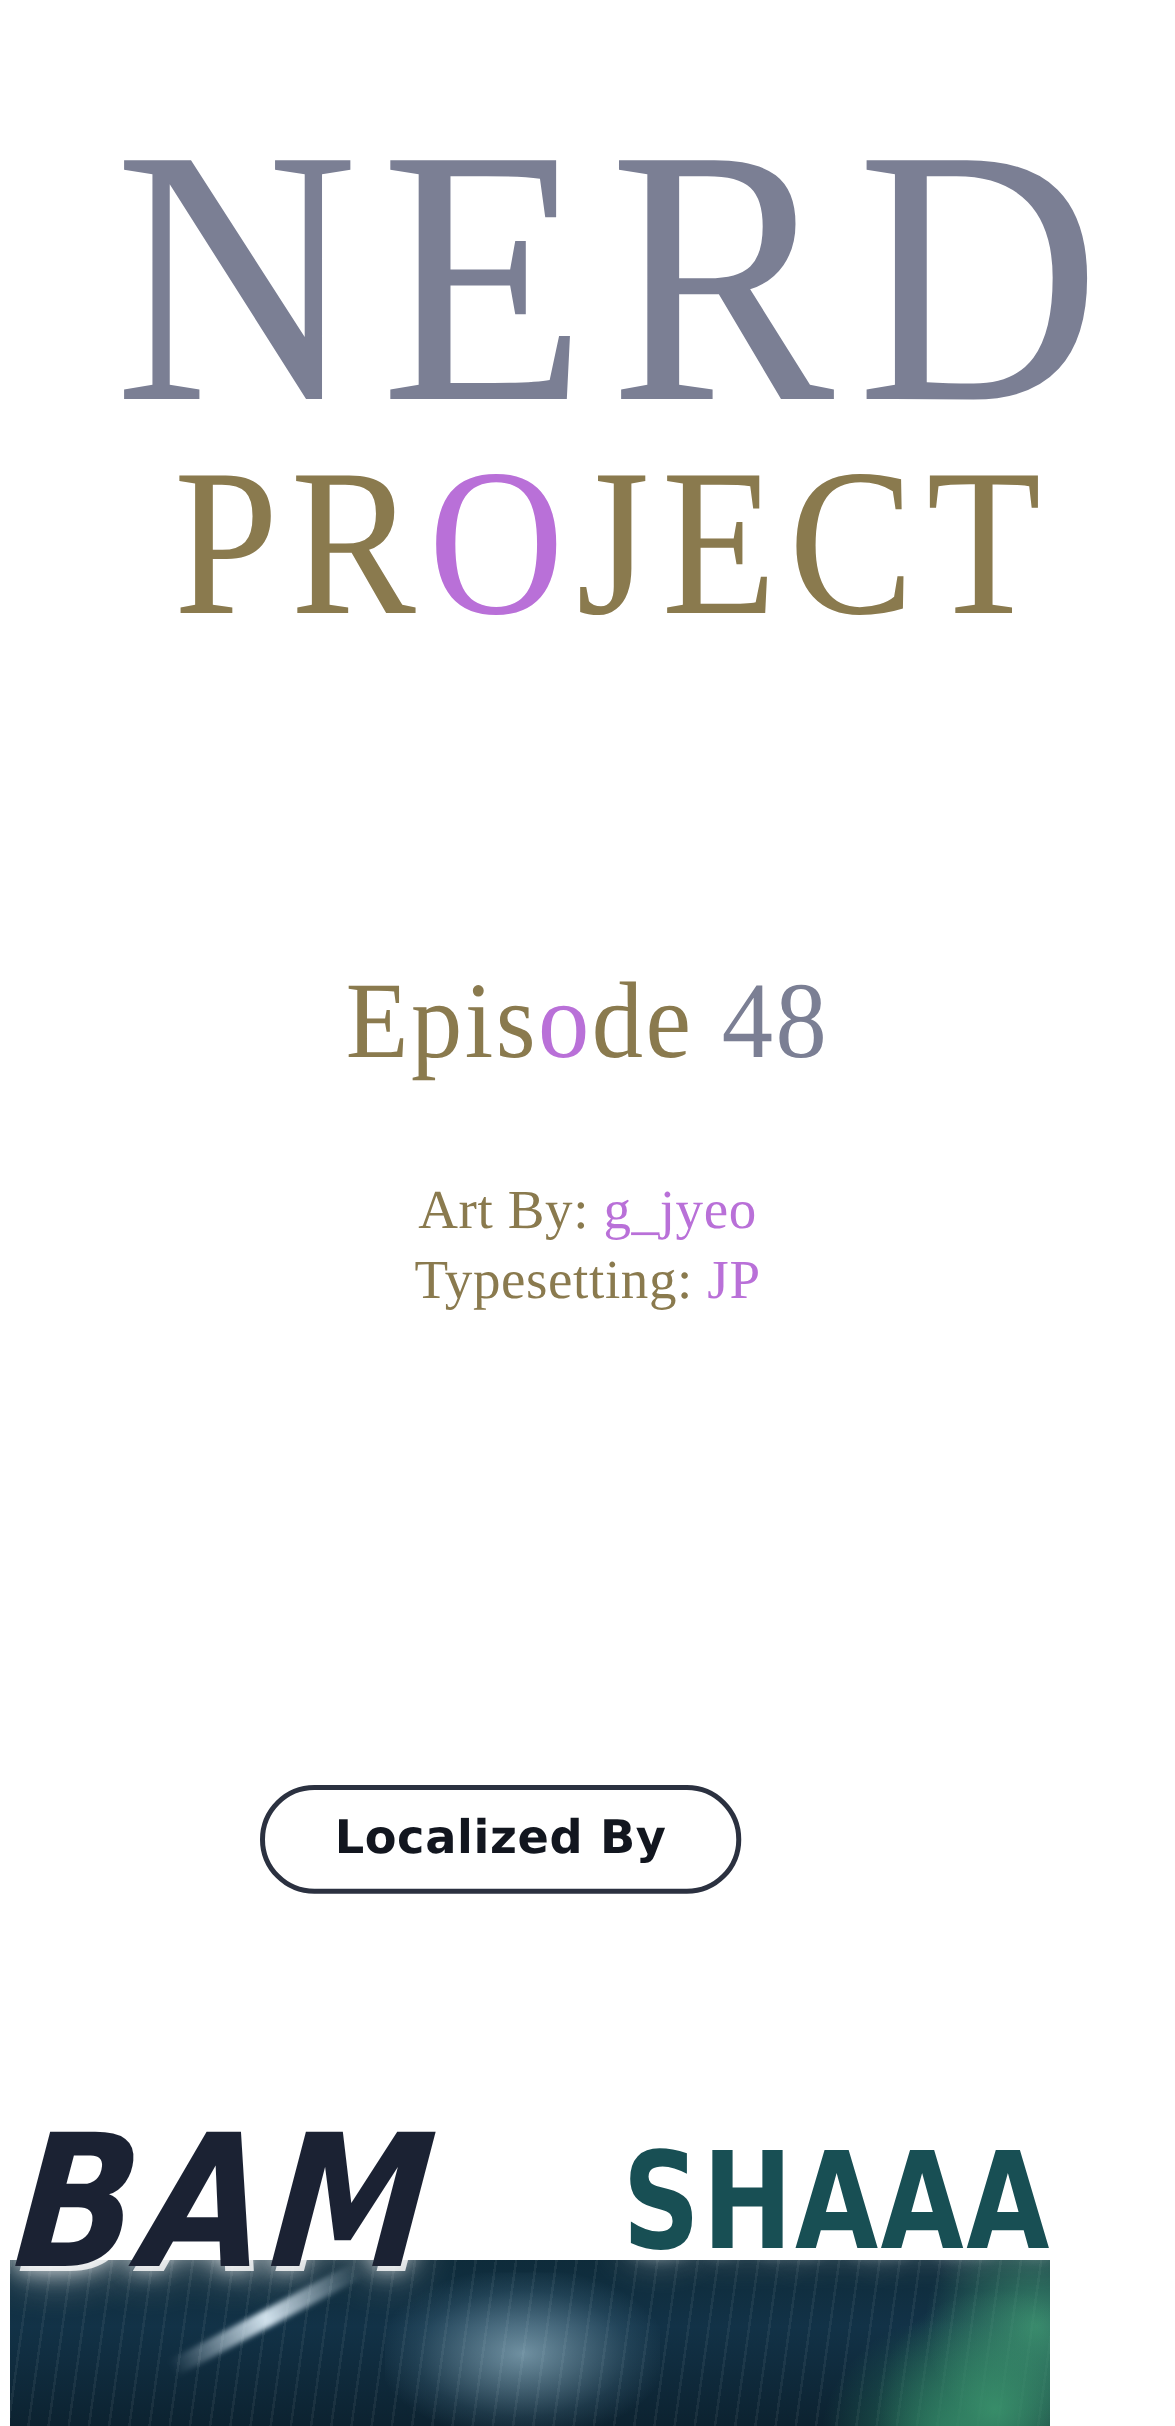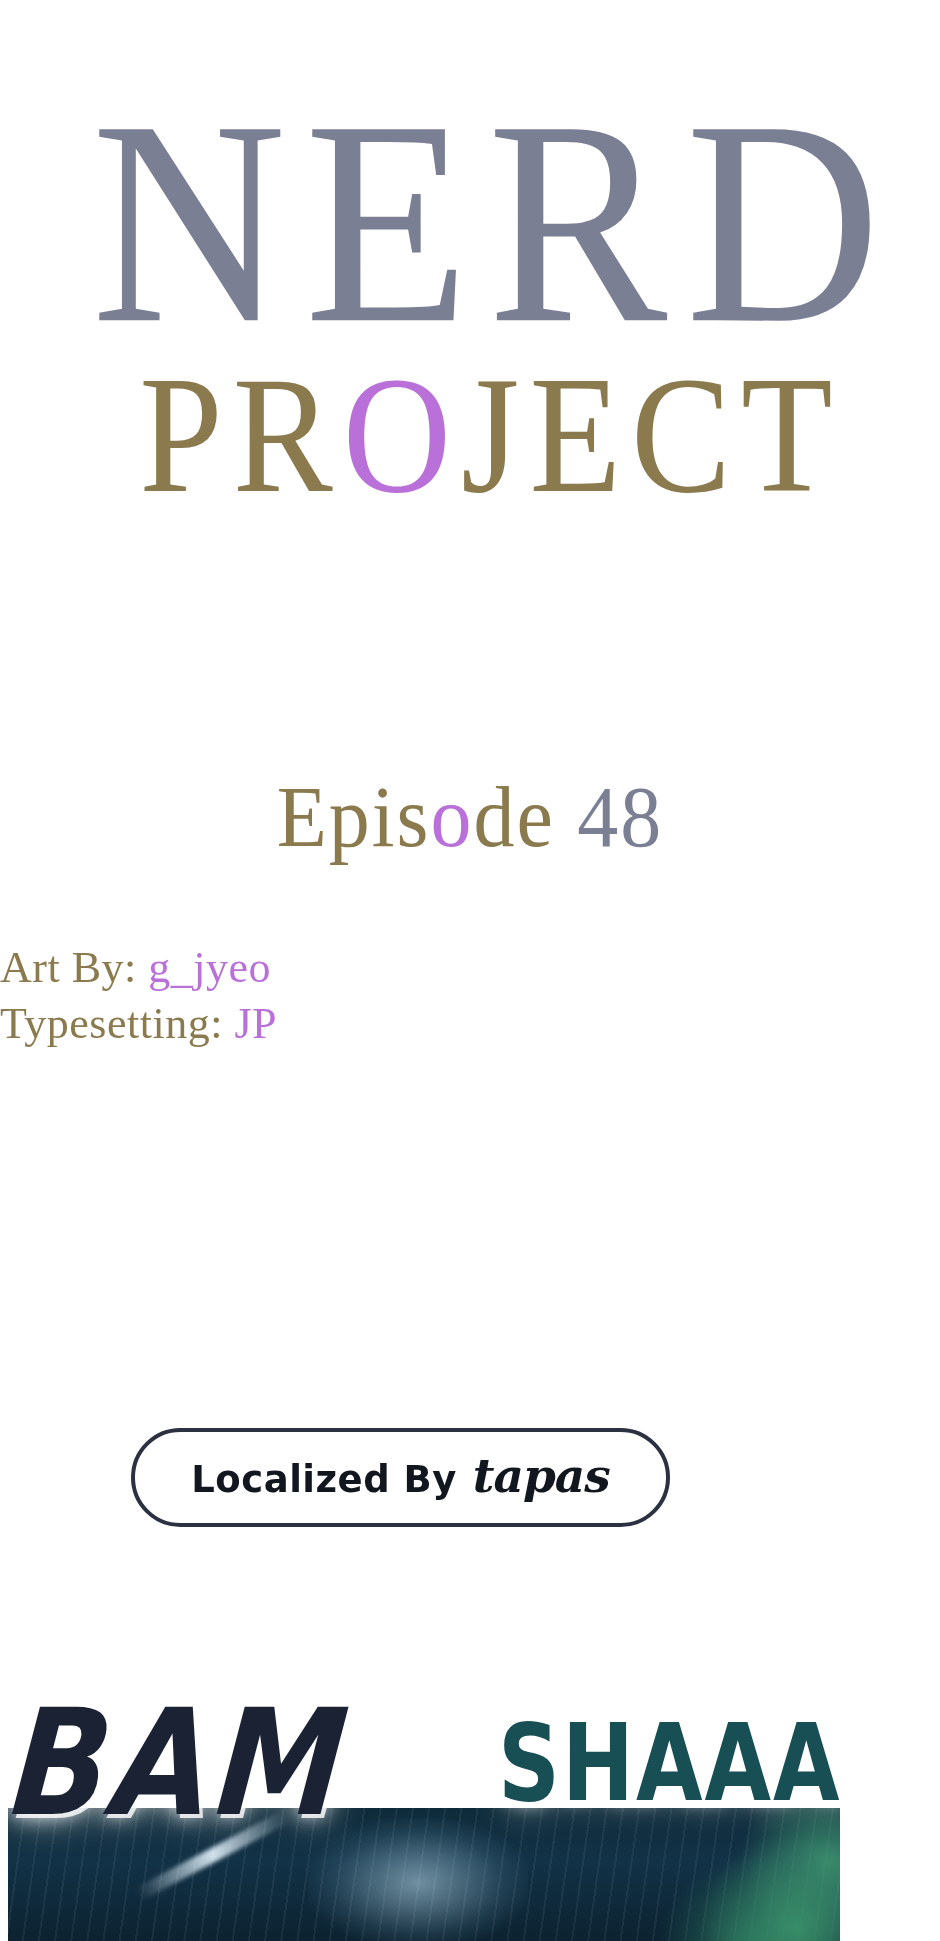--- a/index.html
+++ b/index.html
@@ -68,20 +68,21 @@
   }
   .episode .hl-purple { color: #b970d8; }
   .episode .hl-grey { color: #7b7f94; }
 
   
   .credits {
     position: absolute;
     top: 940px;
     left: 0;
     width: 940px;
+    text-align: center;
     line-height: 1.28;
   }
   .credit-line {
     font-size: 44px;
     color: #8a7a4e;
     letter-spacing: 0.5px;
     white-space: nowrap;
   }
   .credit-line .value { color: #b970d8; }
 
@@ -209,21 +210,20 @@
   <div class="episode"><span>Epis</span><span class="hl-purple">o</span><span>de </span><span class="hl-grey">48</span></div>
 
   <div class="credits">
     <div class="credit-line"><span>Art By:</span> <span class="value">g_jyeo</span></div>
     <div class="credit-line"><span>Typesetting:</span> <span class="value">JP</span></div>
   </div>
 
   <div class="localized-wrap">
     <div class="localized-badge">
       <span class="localized-label">Localized By</span>
-      <span class="localized-brand">tapas</span>
     </div>
   </div>
 
   <div class="panel">
     <div class="panel-rain"></div>
     <div class="panel-glow"></div>
     <div class="panel-streak"></div>
     <div class="panel-foliage"></div>
   </div>
 

